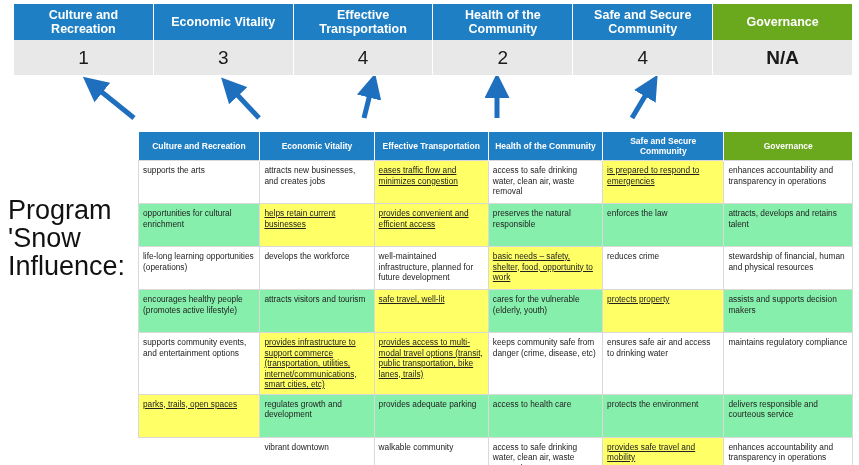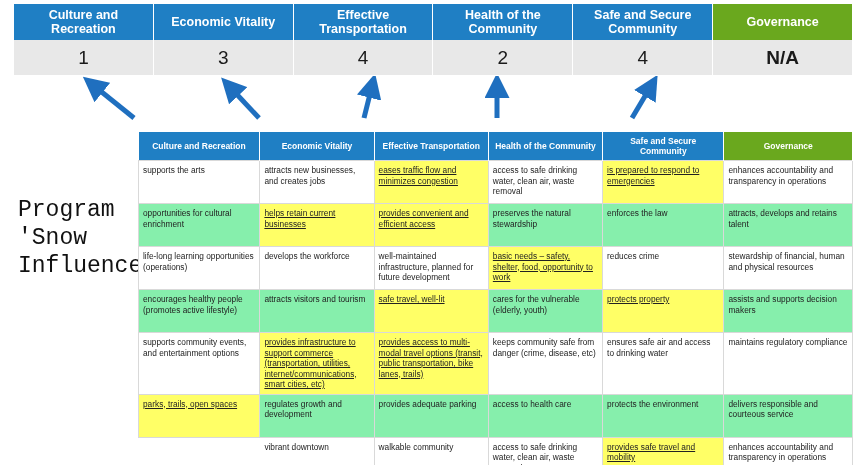--- a/index.html
+++ b/index.html
@@ -63,27 +63,26 @@
     border-right: 1px solid #ffffff;
   }
   .score-cell:last-child { border-right: none; font-weight: bold; }
 
   
   .arrows { position: absolute; left: 0; top: 76px; width: 859px; height: 56px; }
 
   
   .caption {
     position: absolute;
-    left: 18px;
+    left: 8px;
     top: 196px;
     width: 120px;
-    font-size: 23px;
+    font-size: 27px;
     line-height: 28px;
     color: #111111;
-    font-family: Liberation Mono, monospace;
   }
 
   
   .matrix {
     position: absolute;
     left: 138px;
     top: 132px;
     width: 715px;
     border-collapse: collapse;
     table-layout: fixed;
@@ -192,21 +191,21 @@
       <td>attracts new businesses, and creates jobs</td>
       <td class="hl">eases traffic flow and minimizes congestion</td>
       <td>access to safe drinking water, clean air, waste removal</td>
       <td class="hl">is prepared to respond to emergencies</td>
       <td>enhances accountability and transparency in operations</td>
     </tr>
     <tr class="alt">
       <td>opportunities for cultural enrichment</td>
       <td class="hl">helps retain current businesses</td>
       <td class="hl">provides convenient and efficient access</td>
-      <td>preserves the natural stewardship</td>
+      <td>preserves the natural responsible</td>
       <td>enforces the law</td>
       <td>attracts, develops and retains talent</td>
     </tr>
     <tr>
       <td>life-long learning opportunities (operations)</td>
       <td>develops the workforce</td>
       <td>well-maintained infrastructure, planned for future development</td>
       <td class="hl">basic needs – safety, shelter, food, opportunity to work</td>
       <td>reduces crime</td>
       <td>stewardship of financial, human and physical resources</td>

